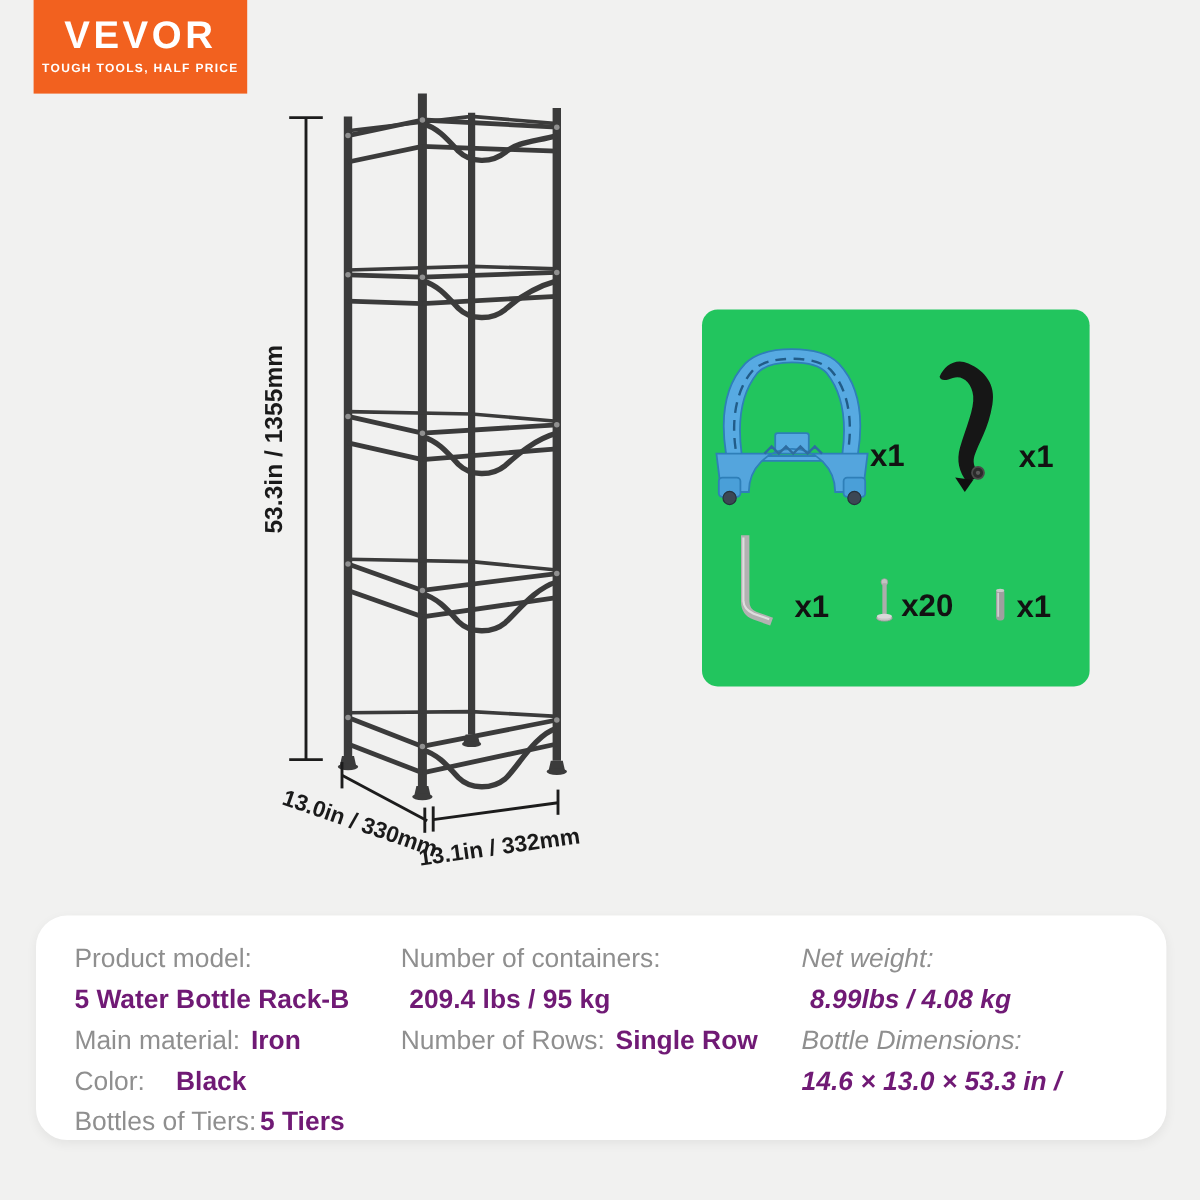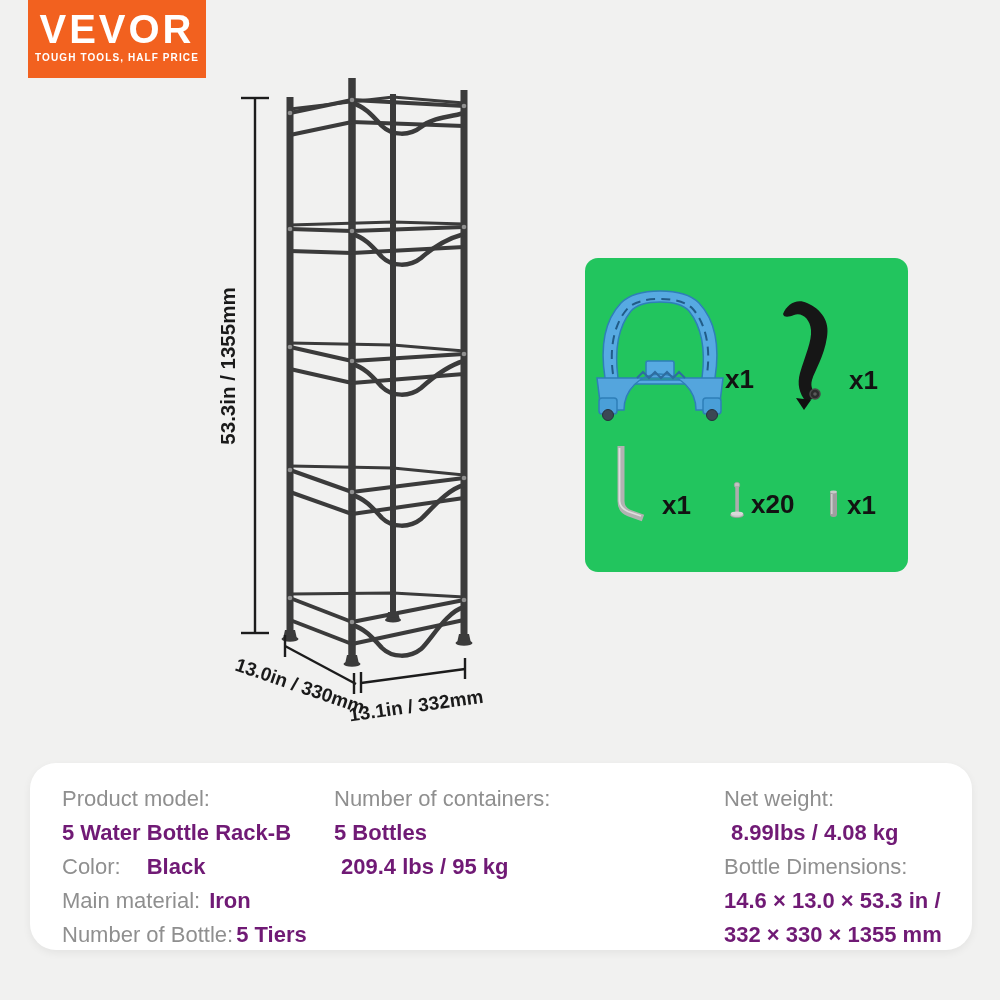--- a/index.html
+++ b/index.html
@@ -1,20 +1,20 @@
 <!DOCTYPE html>
 <html><head>
 <meta charset="utf-8">
 <style>
   html,body{margin:0;padding:0;background:#f1f1f0;font-family:"Liberation Sans",sans-serif;}
   #canvas{position:relative;width:1000px;height:1000px;background:#f1f1f0;overflow:hidden;}
 
   
   .logo{position:absolute;left:28px;top:0;width:178px;height:78px;background:#F2611F;color:#fff;text-align:center;}
-  .logo-name{font-size:40px;font-weight:900;letter-spacing:3px;line-height:44px;margin-top:7px;}
+  .logo-name{font-size:32px;font-weight:900;letter-spacing:3px;line-height:44px;margin-top:7px;}
   .logo-tag{font-size:10px;font-weight:bold;letter-spacing:1.1px;margin-top:1px;}
 
   
   .diagram{position:absolute;left:0;top:0;}
   .diagram text{font-family:"Liberation Sans",sans-serif;font-weight:bold;fill:#1a1a1a;}
   .rack{stroke:#3b3b3b;fill:none;}
   .dim{stroke:#1c1c1c;stroke-width:2.4;}
 
   
   .acc-panel{position:absolute;left:585px;top:258px;width:323px;height:314px;background:#22c55e;border-radius:13px;}
@@ -22,21 +22,21 @@
   .qty{position:absolute;font-size:26px;font-weight:bold;color:#121212;}
   .qty-handle{left:140px;top:106px;}
   .qty-strap{left:264px;top:107px;}
   .qty-wrench{left:77px;top:232px;}
   .qty-screw{left:166px;top:231px;}
   .qty-pin{left:262px;top:232px;}
 
   
   .spec-panel{position:absolute;left:30px;top:763px;width:942px;height:187px;background:#ffffff;border-radius:26px;box-shadow:0 3px 9px rgba(0,0,0,.06);}
   .spec-col{position:absolute;top:19px;}
-  .col1{left:32px;} .col2{left:304px;} .col3{left:694px;}
+  .col1{left:32px;} .col2{left:304px;} .col3{left:638px;font-style:italic;}
   .spec-row{height:34px;line-height:34px;font-size:22px;white-space:nowrap;}
   .spec-row .lbl{color:#8f8f8f;}
   .spec-row .val{color:#701a75;font-weight:bold;margin-left:9px;}
   .spec-row .lbl:empty + .val{margin-left:0;}
   .spec-row .val.gap-wide{margin-left:26px;}
   .spec-row .val.gap-tight{margin-left:3px;}
   .spec-row .val.indent{padding-left:7px;}
 </style>
 </head>
 <body>
@@ -198,52 +198,49 @@
 
   <div class="spec-panel">
     <div class="spec-col col1">
       <div class="spec-row">
         <span class="lbl">Product model:</span><span class="val"></span>
       </div>
       <div class="spec-row">
         <span class="lbl"></span><span class="val">5 Water Bottle Rack-B</span>
       </div>
       <div class="spec-row">
+        <span class="lbl">Main material:</span><span class="val">Iron</span>
+      </div>
+      <div class="spec-row">
         <span class="lbl">Color:</span><span class="val gap-wide">Black</span>
       </div>
       <div class="spec-row">
-        <span class="lbl">Main material:</span><span class="val">Iron</span>
-      </div>
-      <div class="spec-row">
-        <span class="lbl">Number of Bottle:</span><span class="val gap-tight">5 Tiers</span>
+        <span class="lbl">Bottles of Tiers:</span><span class="val gap-tight">5 Tiers</span>
       </div>
     </div>
     <div class="spec-col col2">
       <div class="spec-row">
         <span class="lbl">Number of containers:</span><span class="val"></span>
       </div>
       <div class="spec-row">
-        <span class="lbl"></span><span class="val">5 Bottles</span>
-      </div>
-      <div class="spec-row">
         <span class="lbl"></span><span class="val indent">209.4 lbs / 95 kg</span>
+      </div>
+      <div class="spec-row">
+        <span class="lbl">Number of Rows:</span><span class="val">Single Row</span>
       </div>
     </div>
     <div class="spec-col col3">
       <div class="spec-row">
         <span class="lbl">Net weight:</span><span class="val"></span>
       </div>
       <div class="spec-row">
         <span class="lbl"></span><span class="val indent">8.99lbs / 4.08 kg</span>
       </div>
       <div class="spec-row">
         <span class="lbl">Bottle Dimensions:</span><span class="val"></span>
       </div>
       <div class="spec-row">
         <span class="lbl"></span><span class="val">14.6 × 13.0 × 53.3 in /</span>
       </div>
-      <div class="spec-row">
-        <span class="lbl"></span><span class="val">332 × 330 × 1355 mm</span>
-      </div>
     </div>
   </div>
 
 </div>
 
 </body></html>

